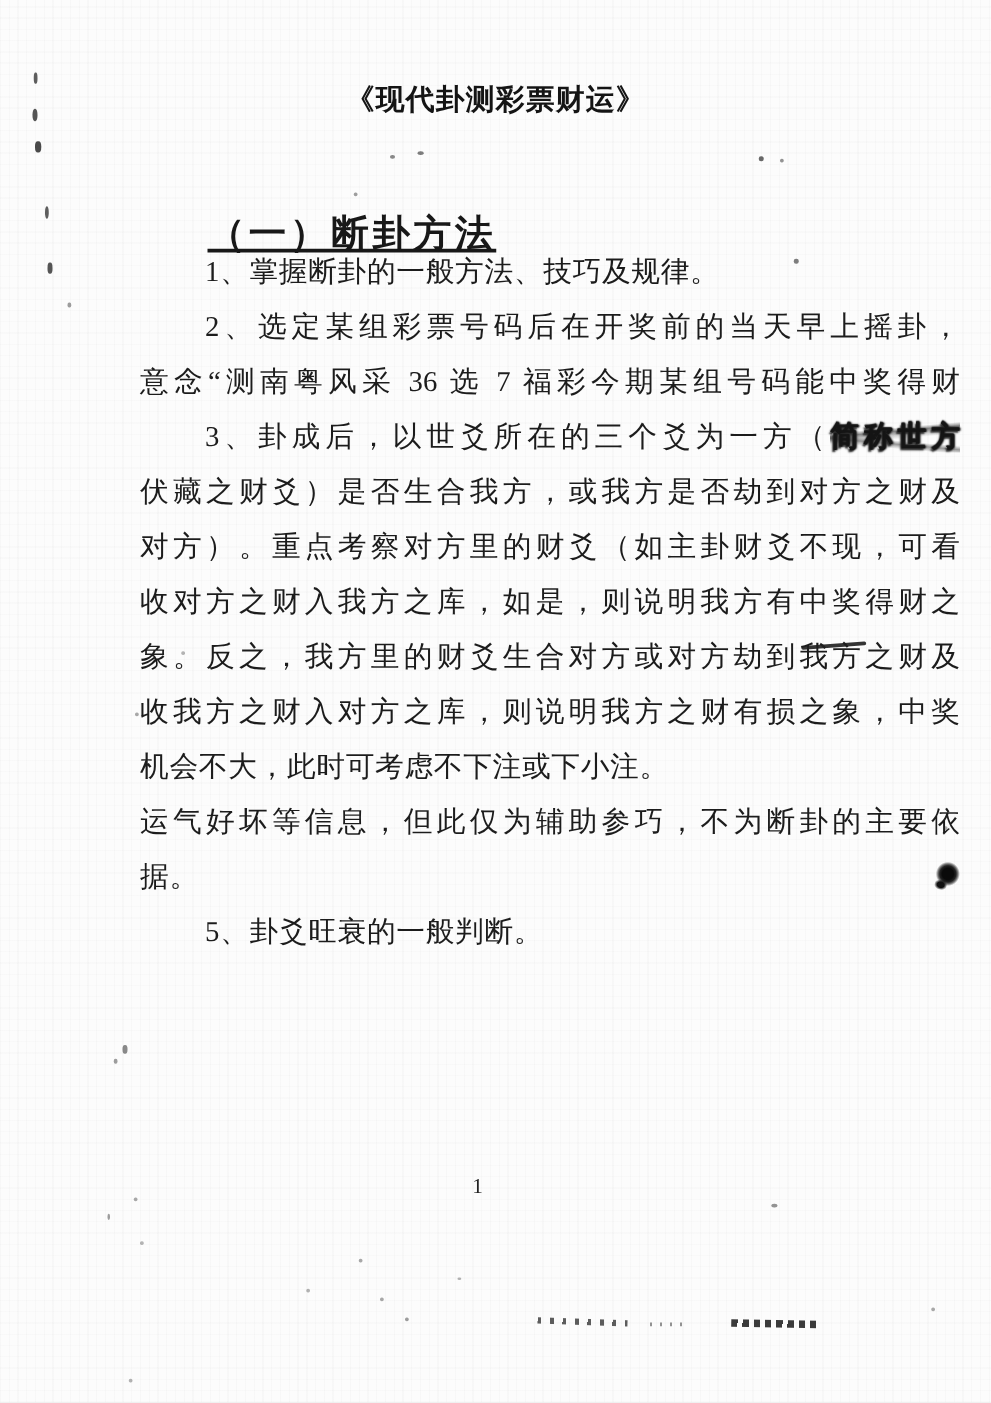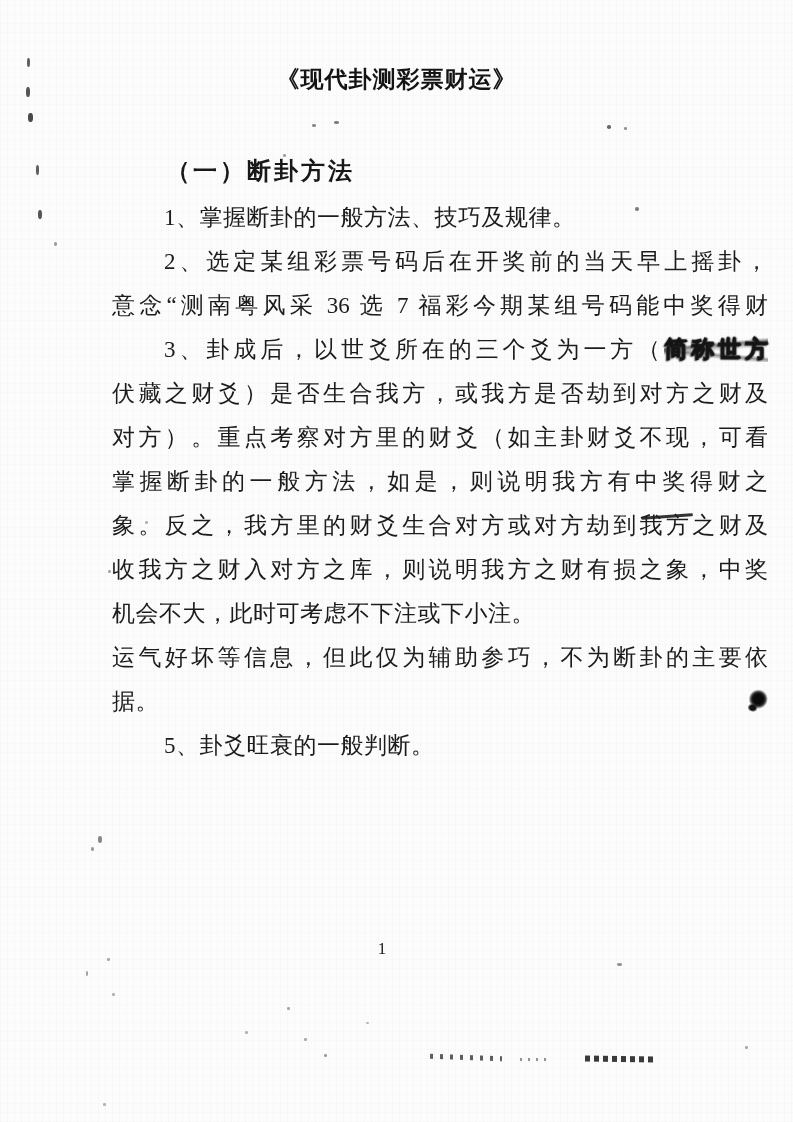--- a/index.html
+++ b/index.html
@@ -14,22 +14,22 @@
     overflow:hidden;
     font-family:"Liberation Serif", serif;
     color:#1c1c1c;
   }
   .title{
     position:absolute;top:64px;left:0;width:100%;
     margin:0;text-align:center;
     font-size:23px;font-weight:bold;letter-spacing:1px;color:#141414;
   }
   .heading{
-    position:absolute;top:155px;left:166px;
-    font-size:24px;font-weight:bold;letter-spacing:3px;color:#181818;
+    position:absolute;top:167px;left:166px;
+    font-size:30px;font-weight:bold;letter-spacing:3px;color:#181818;text-decoration:underline;
   }
   .bodytext{
     position:absolute;left:112px;top:196px;width:656px;
     font-size:23px;font-weight:500;color:#1c1c1c;
   }
   .ln{height:44px;line-height:44px;letter-spacing:.5px;}
   .ln.j{text-align:justify;text-align-last:justify;text-justify:inter-character;letter-spacing:0;}
   .ln.ind{text-indent:52px;}
   .ln.short{text-align:center;text-align-last:left;}
   .pagenum{
@@ -85,21 +85,21 @@
 
   <div class="bodytext">
     <div class="ln ind short">1、掌握断卦的一般方法、技巧及规律。</div>
 
     <div class="ln ind j">2、选定某组彩票号码后在开奖前的当天早上摇卦，</div>
     <div class="ln j">意念“测南粤风采 36 选 7 福彩今期某组号码能中奖得财</div>
 
     <div class="ln ind j"><span>3、卦成后，以世爻所在的三个爻为一方（</span><span class="smudge-heavy">简称世方</span></div>
     <div class="ln j">伏藏之财爻）是否生合我方，或我方是否劫到对方之财及</div>
     <div class="ln j">对方）。重点考察对方里的财爻（如主卦财爻不现，可看</div>
-    <div class="ln j">掌握断卦的一般方法，如是，则说明我方有中奖得财之</div>
+    <div class="ln j">收对方之财入我方之库，如是，则说明我方有中奖得财之</div>
     <div class="ln j">象。反之，我方里的财爻生合对方或对方劫到我方之财及</div>
     <div class="ln j">收我方之财入对方之库，则说明我方之财有损之象，中奖</div>
     <div class="ln short">机会不大，此时可考虑不下注或下小注。</div>
 
     <div class="ln j">运气好坏等信息，但此仅为辅助参巧，不为断卦的主要依</div>
     <div class="ln short">据。</div>
 
     <div class="ln ind short">5、卦爻旺衰的一般判断。</div>
   </div>
 

